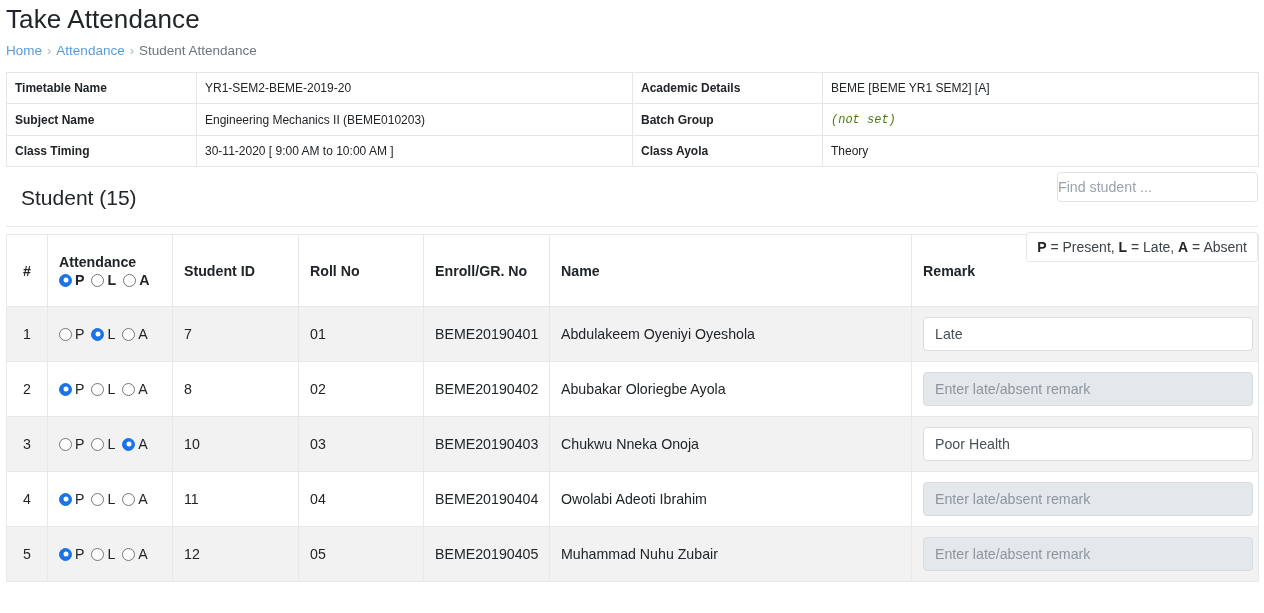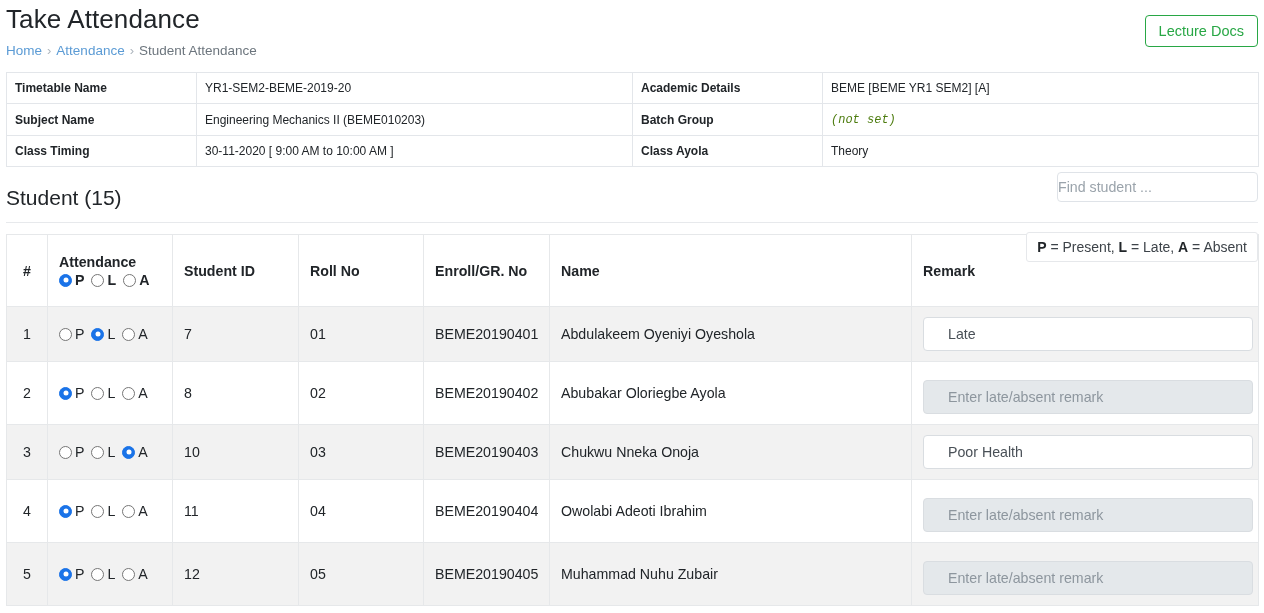--- a/index.html
+++ b/index.html
@@ -98,21 +98,21 @@
   .student-head {
     margin-top: 18px;
     position: relative;
     height: 28px;
   }
   .student-title {
     font-size: 21px;
     font-weight: 400;
     color: #212529;
     line-height: 26px;
-    margin: 0;
+    margin: 15px;
   }
   .hr-line {
     border: 0;
     border-top: 1px solid #e7e9ec;
     margin: 11px 0 0 0;
     width: 1252px;
   }
 
   .find-student {
     position: absolute;
@@ -232,46 +232,44 @@
     top: 50%;
     transform: translate(-50%, -50%);
   }
   .rdo-label { font-size: 14.2px; line-height: 14px; }
 
   .remark-input {
     width: 330px;
     height: 34px;
     border: 1px solid #d9dde1;
     border-radius: 4px;
-    padding: 5px 24px;
+    padding: 5px 11px;
     font-size: 14.2px;
     font-family: "Liberation Sans", sans-serif;
     color: #495057;
     background: #ffffff;
     outline: none;
   }
   .remark-input:disabled {
     background: #e4e8eb;
     color: #6c757d;
-    margin-top: 8px;
   }
   .remark-input::placeholder { color: #8d969e; }
 </style>
 </head>
 <body>
 
 <div class="page">
 
   <h1 class="page-title">Take Attendance</h1>
 
   <div class="breadcrumb">
     <a href="#">Home</a><span class="sep">›</span><a href="#">Attendance</a><span class="sep">›</span><span class="current">Student Attendance</span>
   </div>
 
-  <button class="lecture-docs-btn">Lecture Docs</button>
 
   <table class="info-table">
     <tbody>
       <tr>
         <td class="lbl">Timetable Name</td>
         <td class="val">YR1-SEM2-BEME-2019-20</td>
         <td class="lbl">Academic Details</td>
         <td class="val">BEME [BEME YR1 SEM2] [A]</td>
       </tr>
       <tr>

